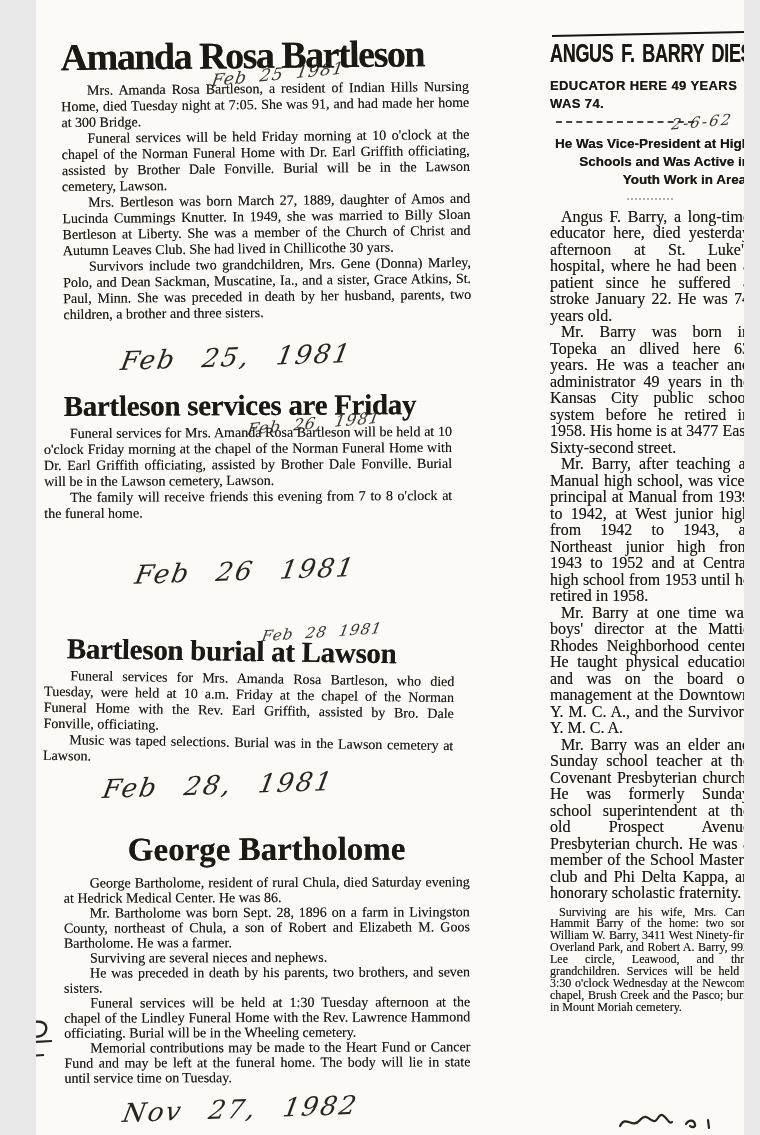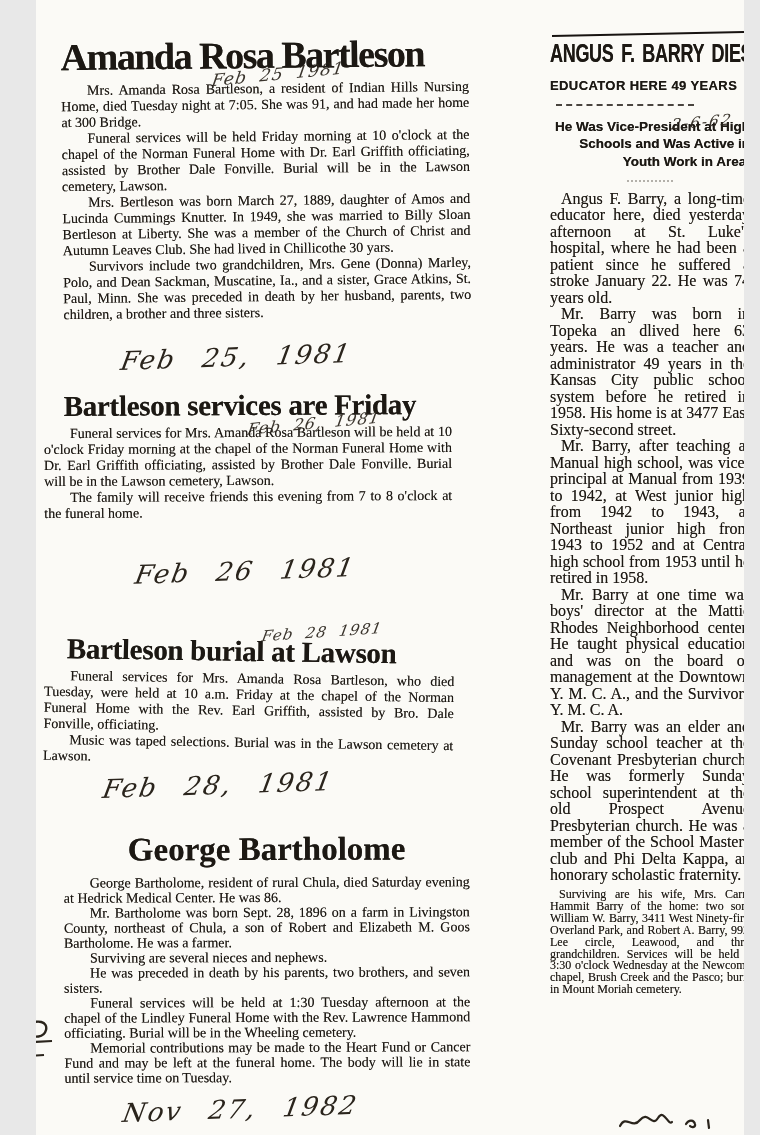--- a/index.html
+++ b/index.html
@@ -145,20 +145,21 @@
         <p>Funeral services will be held at 1:30 Tuesday afternoon at the chapel of the Lindley Funeral Home with the Rev. Lawrence Hammond officiating. Burial will be in the Wheeling cemetery.</p>
         <p>Memorial contributions may be made to the Heart Fund or Cancer Fund and may be left at the funeral home. The body will lie in state until service time on Tuesday.</p>
       </div>
   </article>
   <div class="hand hand-big" style="position:absolute;left:88px;top:1094px;">Nov 27, 1982</div>
 
   <article class="angus">
     <div class="rule-top"></div>
     <h1 class="gothic angus-hl">ANGUS F. BARRY DIES</h1>
     <div class="gothic angus-sub">EDUCATOR HERE 49 YEARS</div>
+    <div class="gothic angus-sub">WAS 74.</div>
     <span class="hand hand-overlay" style="left:122px;top:90px;font-size:15px;letter-spacing:2px;">2-6-62</span>
     <div class="rule-dashed"></div>
     <div class="gothic angus-deck">He Was Vice-President at High Schools and Was Active in Youth Work in Area.</div>
     <div class="deck-tick"></div>
     <div class="body-right">
         <p>Angus F. Barry, a long-time educator here, died yesterday afternoon at St. Luke's hospital, where he had been a patient since he suffered a stroke January 22. He was 74 years old.</p>
         <p>Mr. Barry was born in Topeka an dlived here 63 years. He was a teacher and administrator 49 years in the Kansas City public school system before he retired in 1958. His home is at 3477 East Sixty-second street.</p>
         <p>Mr. Barry, after teaching at Manual high school, was vice-principal at Manual from 1939 to 1942, at West junior high from 1942 to 1943, at Northeast junior high from 1943 to 1952 and at Central high school from 1953 until he retired in 1958.</p>
         <p>Mr. Barry at one time was boys' director at the Mattie Rhodes Neighborhood center. He taught physical education and was on the board of management at the Downtown Y. M. C. A., and the Survivors Y. M. C. A.</p>
         <p>Mr. Barry was an elder and Sunday school teacher at the Covenant Presbyterian church. He was formerly Sunday school superintendent at the old Prospect Avenue Presbyterian church. He was a member of the School Masters club and Phi Delta Kappa, an honorary scholastic fraternity.</p>

